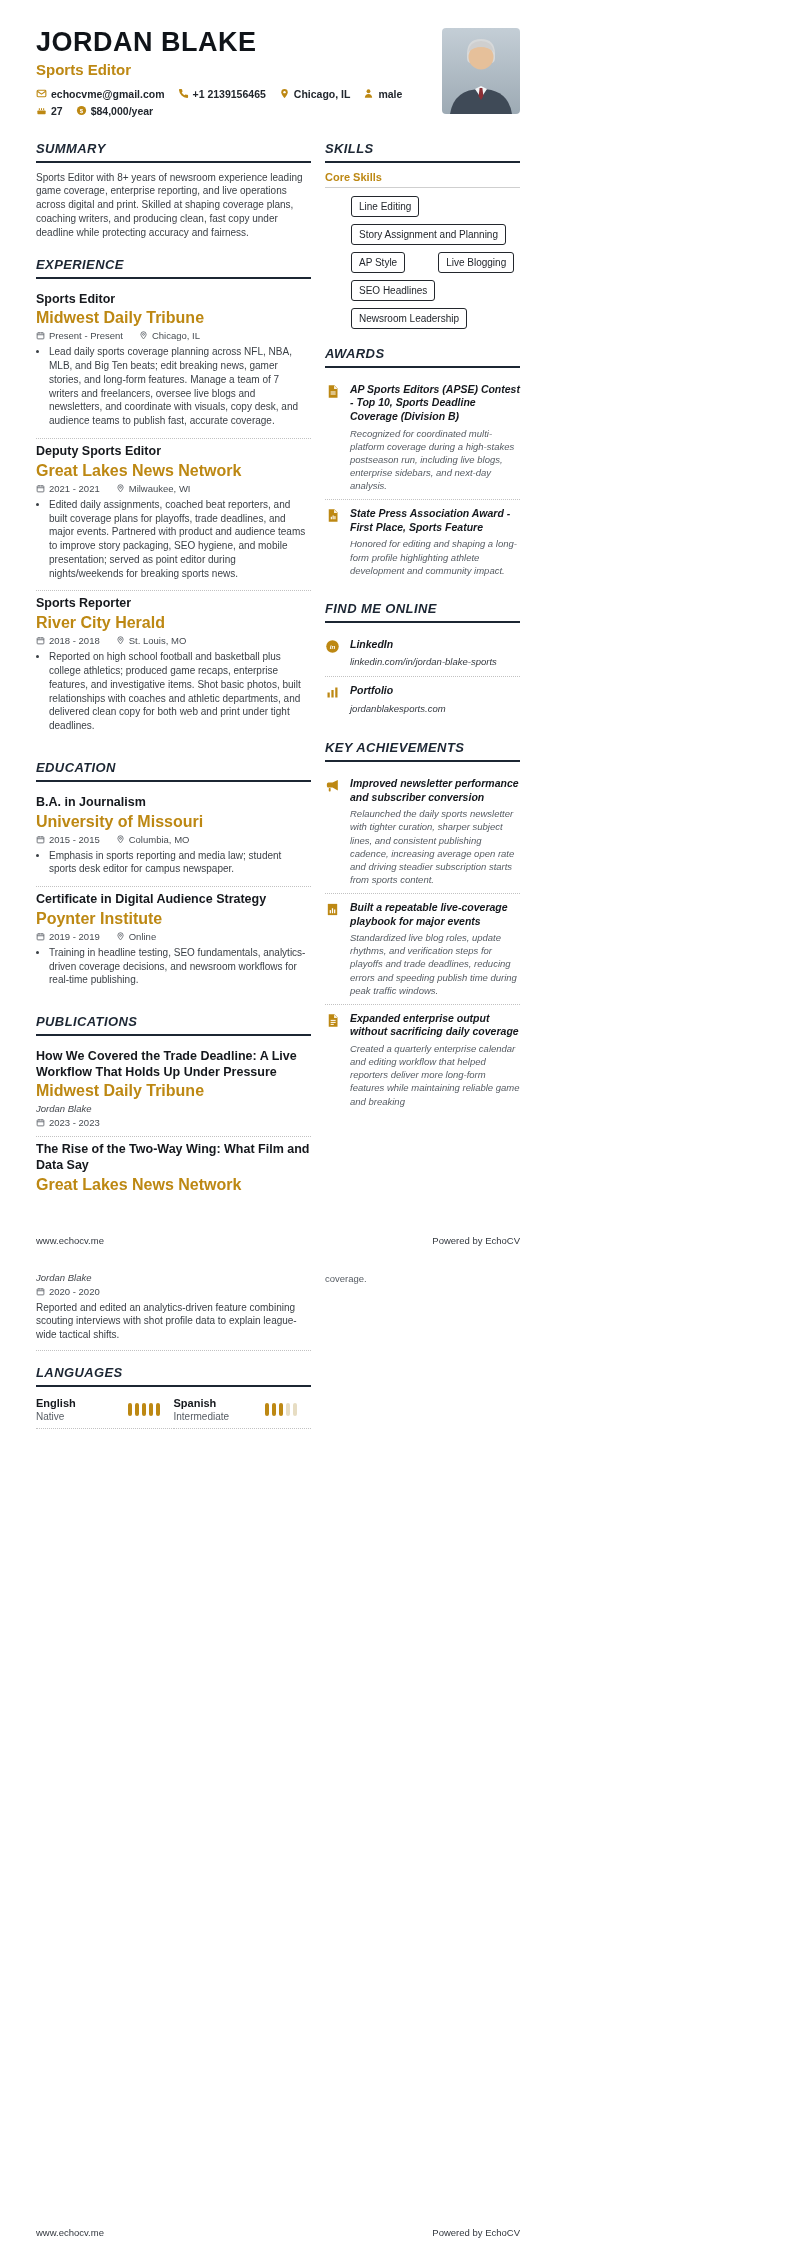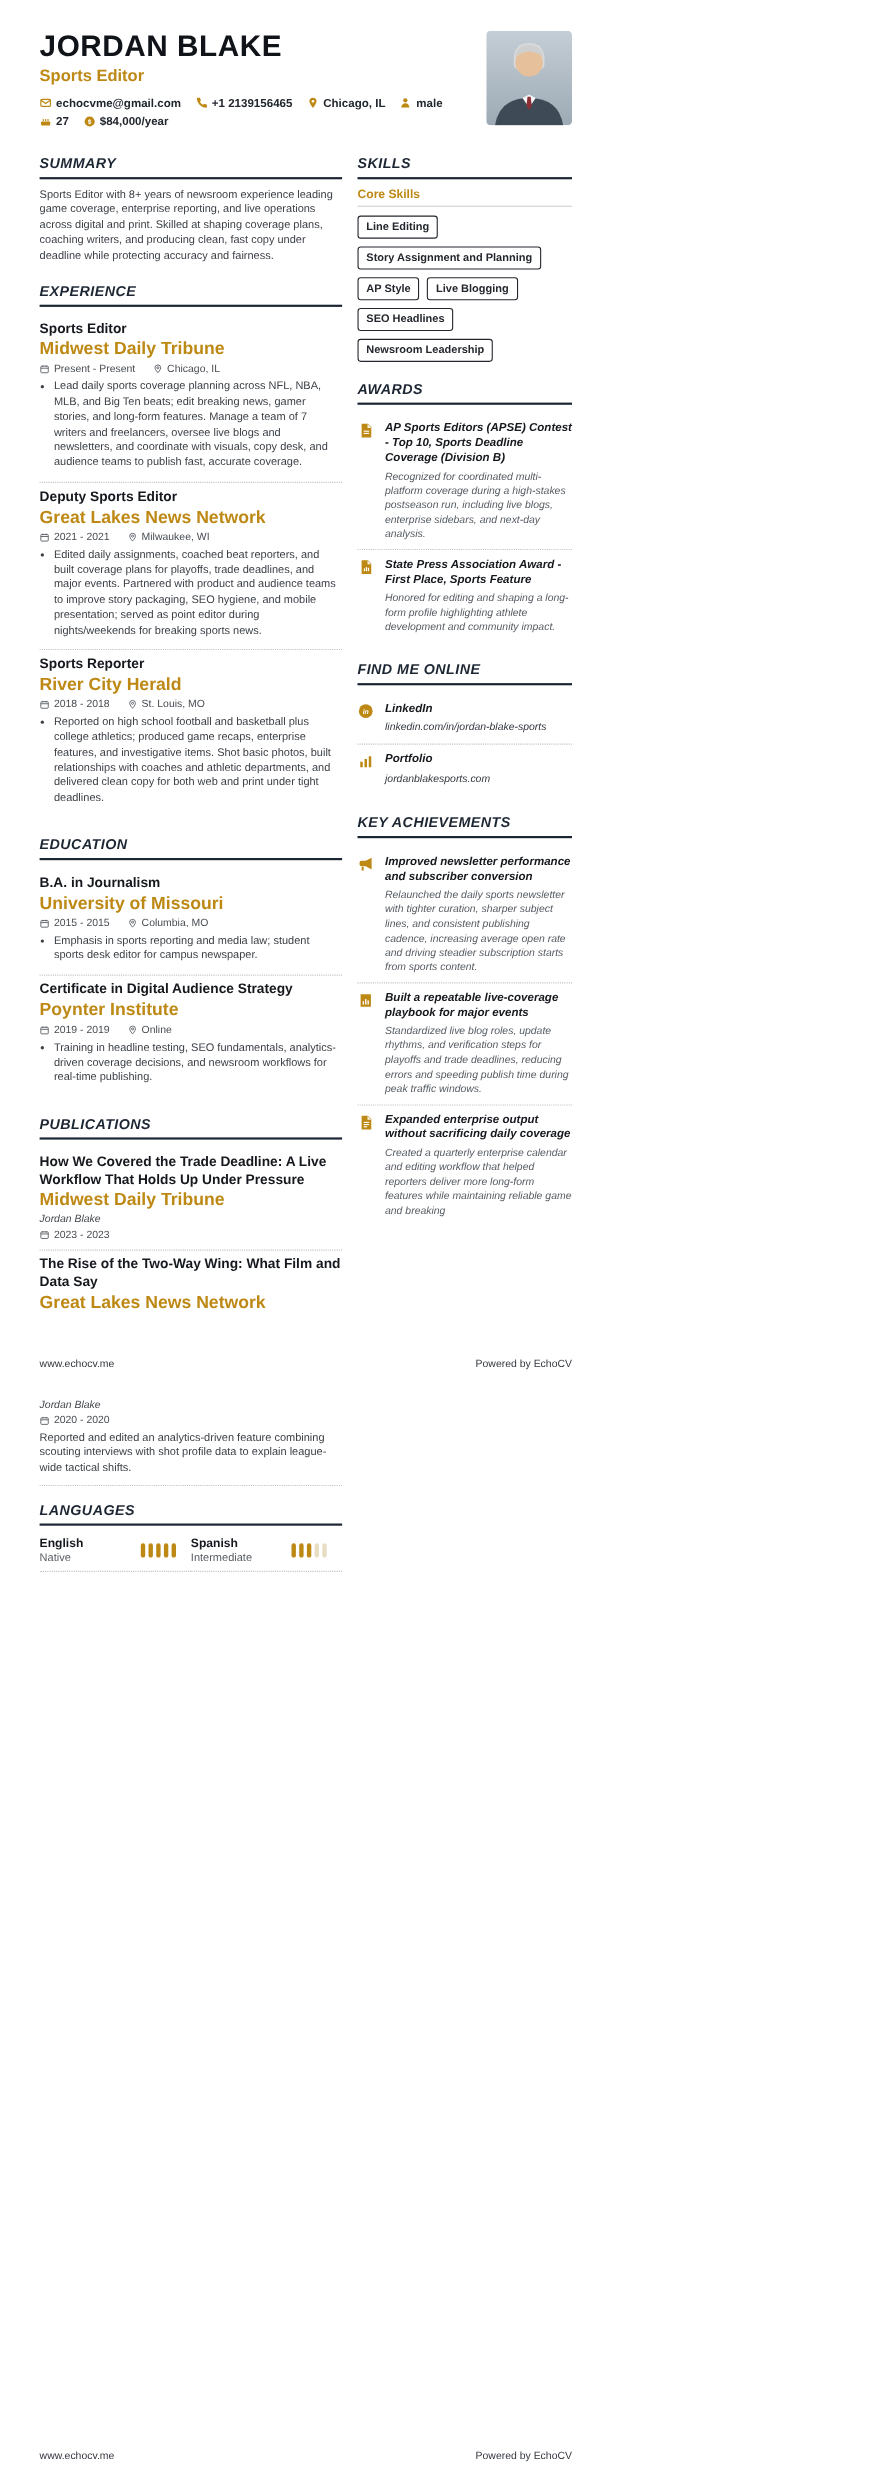--- a/index.html
+++ b/index.html
@@ -43,21 +43,21 @@
   .bullets { margin-top:4px; padding-left:13px; }
   .bullets li { font-size:10px; line-height:1.38; color:#3a3f45; margin-bottom:2px; }
 
   
   .pub-author { font-size:9.5px; font-style:italic; color:#44484e; margin-top:3px; }
   .pub-desc { margin-top:4px; }
 
   
   .skill-group-title { font-size:11px; font-weight:bold; color:var(--accent); padding-bottom:4px; border-bottom:1px solid #cfcfcf; margin-bottom:8px; }
   .tags { display:flex; flex-wrap:wrap; gap:7px; }
-  .tag { border:1.5px solid #23272d; border-radius:3px; padding:4px 7px; font-size:10px; font-weight:bold; color:#23272d; background:#fff; }
+  .tag { border:1.5px solid #23272d; border-radius:3px; padding:4px 7px; font-size:10px; font-weight:normal; color:#23272d; background:#fff;margin-left:26px; }
 
   .icon-item { display:flex; gap:8px; padding:7px 0; border-bottom:1px dotted #c2c2c2;font-style:italic; }
   .icon-item:last-child { border-bottom:none; }
   .icon-item .item-ico { flex:none; width:17px; padding-top:1px; }
   .item-title { font-size:10.5px; font-weight:bold; color:#15181d; line-height:1.3; }
   .item-desc { font-size:9.5px; line-height:1.38; color:#565c63; margin-top:3px; }
   .item-link { font-size:9.5px; color:#33383f; margin-top:3px; text-decoration:none; display:inline-block; }
 
   
   .page-footer { display:flex; justify-content:space-between; font-size:9.5px; color:#555b63; margin-top:16px;text-align:right; }
@@ -485,20 +485,21 @@
                   <svg width="9" height="9" viewBox="0 0 24 24" fill="none" stroke="currentColor" stroke-width="2.2">
                     <rect x="3" y="5" width="18" height="16" rx="2"></rect>
                     <path d="M3 10h18M8 3v4M16 3v4"></path>
                   </svg>
                 </span>
                 <span>2020 - 2020</span>
               </span>
           </div>
           <p class="body-text pub-desc">Reported and edited an analytics-driven feature combining scouting interviews with shot profile data to explain league-wide tactical shifts.</p>
         </div>
+        <div class="overflow-text">coverage.</div>
       </div>
 
       <section class="languages-section">
         <h2 class="section-heading">LANGUAGES</h2>
         <div class="lang-row">
           <div class="lang">
             <div>
               <div class="lang-name">English</div>
               <div class="lang-level">Native</div>
             </div>

